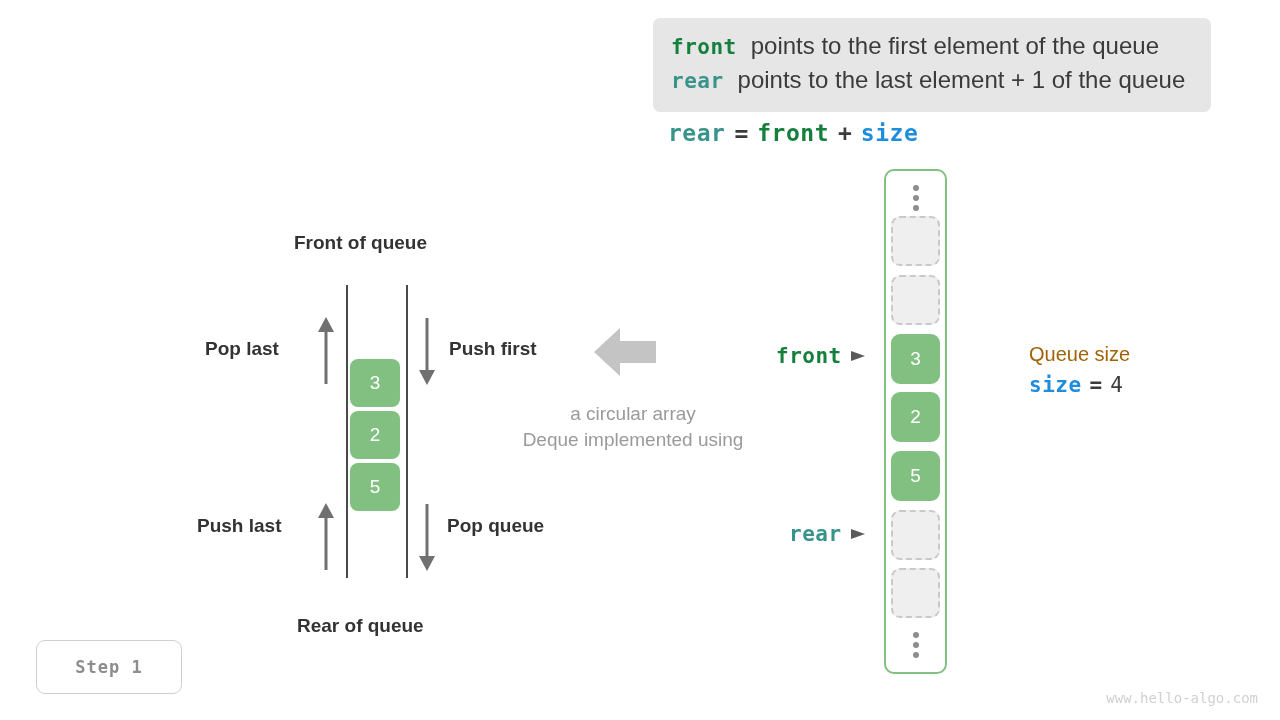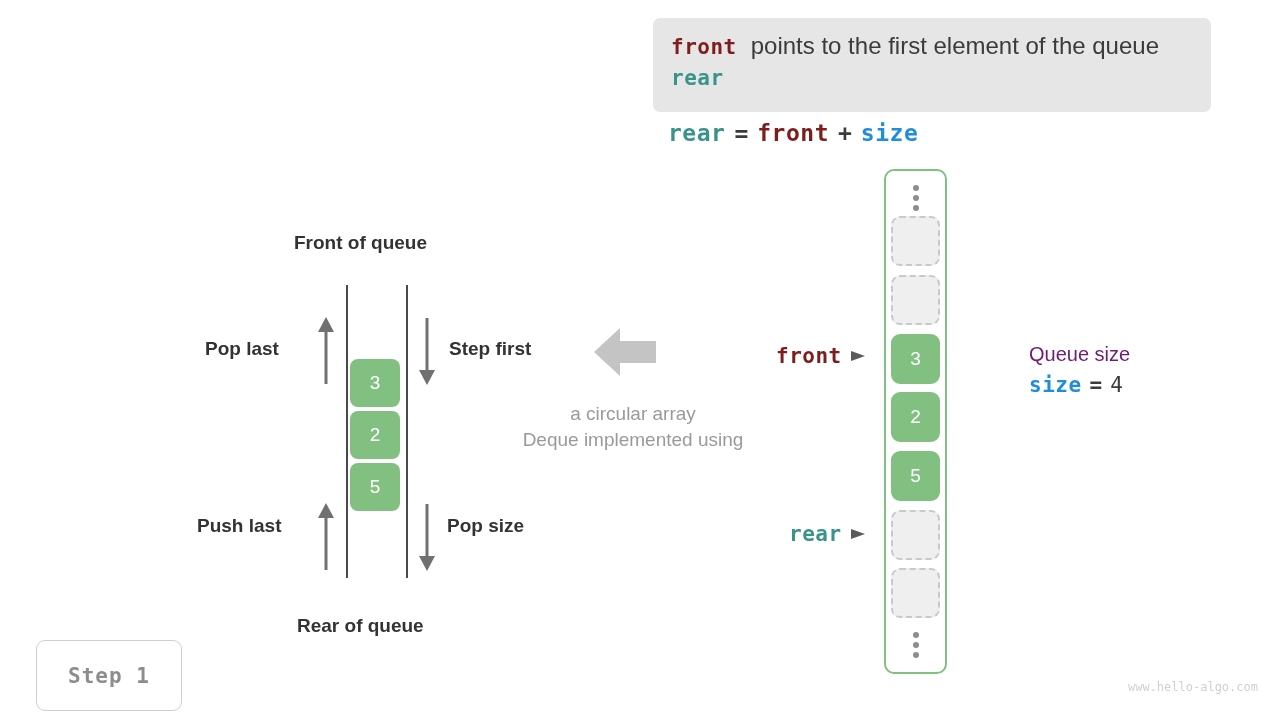--- a/index.html
+++ b/index.html
@@ -32,21 +32,21 @@
     display: flex;
     align-items: baseline;
     height: 34px;
   }
   .kw {
     font-family: "DejaVu Sans Mono", monospace;
     font-weight: bold;
     font-size: 21px;
     letter-spacing: 0.5px;
   }
-  .kw-front { color: #7f1d1d; }
+  .kw-front { color: #15803d; }
   .kw-rear  { color: #38938a; }
   .kw-size  { color: #1f8ddb; text-align: right; }
   .legend-text {
     font-size: 24px;
     color: #3b3b3b;
     margin-left: 14px;
     font-family: "Liberation Sans", sans-serif;
   }
 
   
@@ -189,21 +189,21 @@
   #ptr-rear  { left: 789px; top: 522px; }
 
   
   .size-block {
     position: absolute;
     left: 1029px;
     top: 343px;
   }
   .size-title {
     font-size: 20px;
-    color: #701a75;
+    color: #a16207;
     white-space: nowrap;
   }
   .size-expr {
     margin-top: 7px;
     display: flex;
     align-items: baseline;
     gap: 8px;
   }
   .size-expr .kw { font-size: 21px; }
   .size-expr .op, .size-expr .num {
@@ -213,73 +213,74 @@
     color: #3b3b3b;
   }
   .size-expr .num { font-weight: normal; color: #3b3b3b; }
 
   
   .step-badge {
     position: absolute;
     left: 36px;
     top: 640px;
     width: 146px;
-    height: 71px;
+    height: 54px;
     border: 1.6px solid #cfcfcf;
     border-radius: 9px;
     display: flex;
     align-items: center;
     justify-content: center;
     font-family: "DejaVu Sans Mono", monospace;
     font-weight: bold;
-    font-size: 21px;
+    font-size: 17px;
     color: #8d8d8d;
     letter-spacing: 1px;
     box-sizing: border-box;
   }
 
   
   .watermark {
     position: absolute;
     right: 22px;
-    bottom: 26px;
-    font-family: "DejaVu Sans Mono", monospace;
-    font-size: 12px;
+    bottom: 14px;
+    font-family: "DejaVu Sans Mono", monospace;
+    font-size: 14px;
     color: #d0d0d0;
   }
 </style>
 </head>
 <body>
 
 <div id="canvas">
 
   <div class="legend-box">
     <div class="legend-row">
       <span class="kw kw-front">front</span>
       <span class="legend-text">points to the first element of the queue</span>
     </div>
     <div class="legend-row">
       <span class="kw kw-rear">rear</span>
+      <span class="legend-text">points to the last element + 1 of the queue</span>
     </div>
   </div>
 
   <div class="formula">
     <span class="kw kw-rear">rear</span>
     <span class="op">=</span>
     <span class="kw kw-front">front</span>
     <span class="op">+</span>
     <span class="kw kw-size">size</span>
   </div>
 
   <div class="label-bold" id="front-of-queue">Front of queue</div>
   <div class="label-bold" id="rear-of-queue">Rear of queue</div>
   <div class="label-bold" id="pop-first">Pop last</div>
-  <div class="label-bold" id="push-first">Step first</div>
+  <div class="label-bold" id="push-first">Push first</div>
   <div class="label-bold" id="push-last">Push last</div>
-  <div class="label-bold" id="pop-last">Pop size</div>
+  <div class="label-bold" id="pop-last">Pop queue</div>
 
   <div class="vline" id="vline-left"></div>
   <div class="vline" id="vline-right"></div>
 
   <svg class="arrow-v" style="left:314px; top:316px;" width="24" height="70" viewBox="0 0 24 70">
     <line x1="12" y1="68" x2="12" y2="12" stroke="#707070" stroke-width="3"></line>
     <polygon points="12,1 4,16 20,16" fill="#707070"></polygon>
   </svg>
 
   <svg class="arrow-v" style="left:415px; top:316px;" width="24" height="70" viewBox="0 0 24 70">

